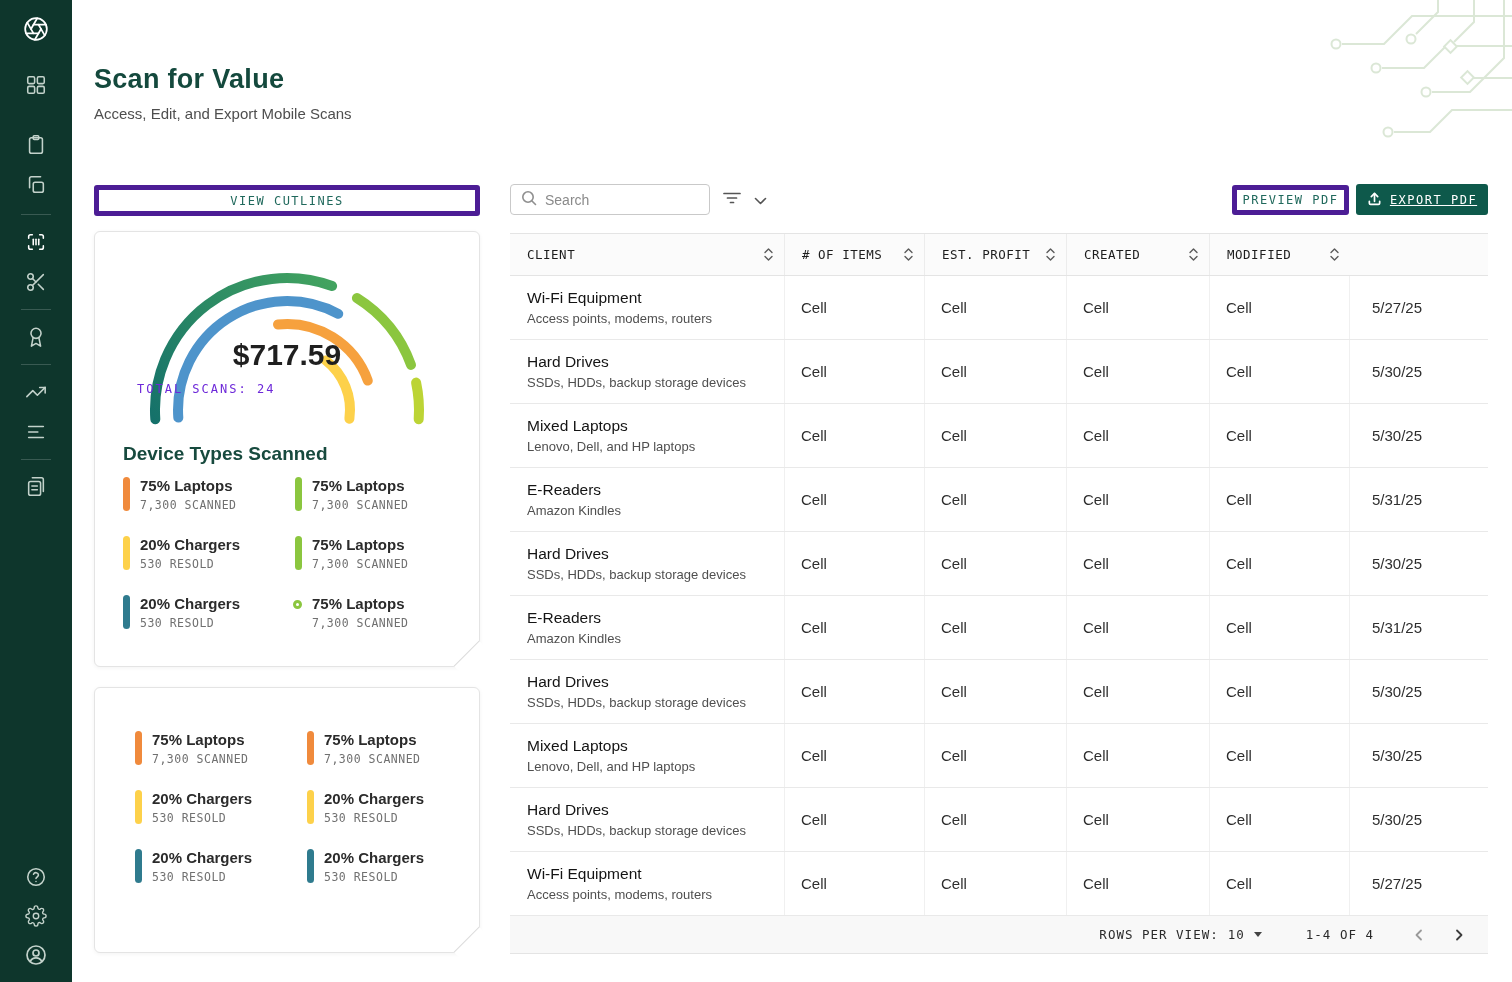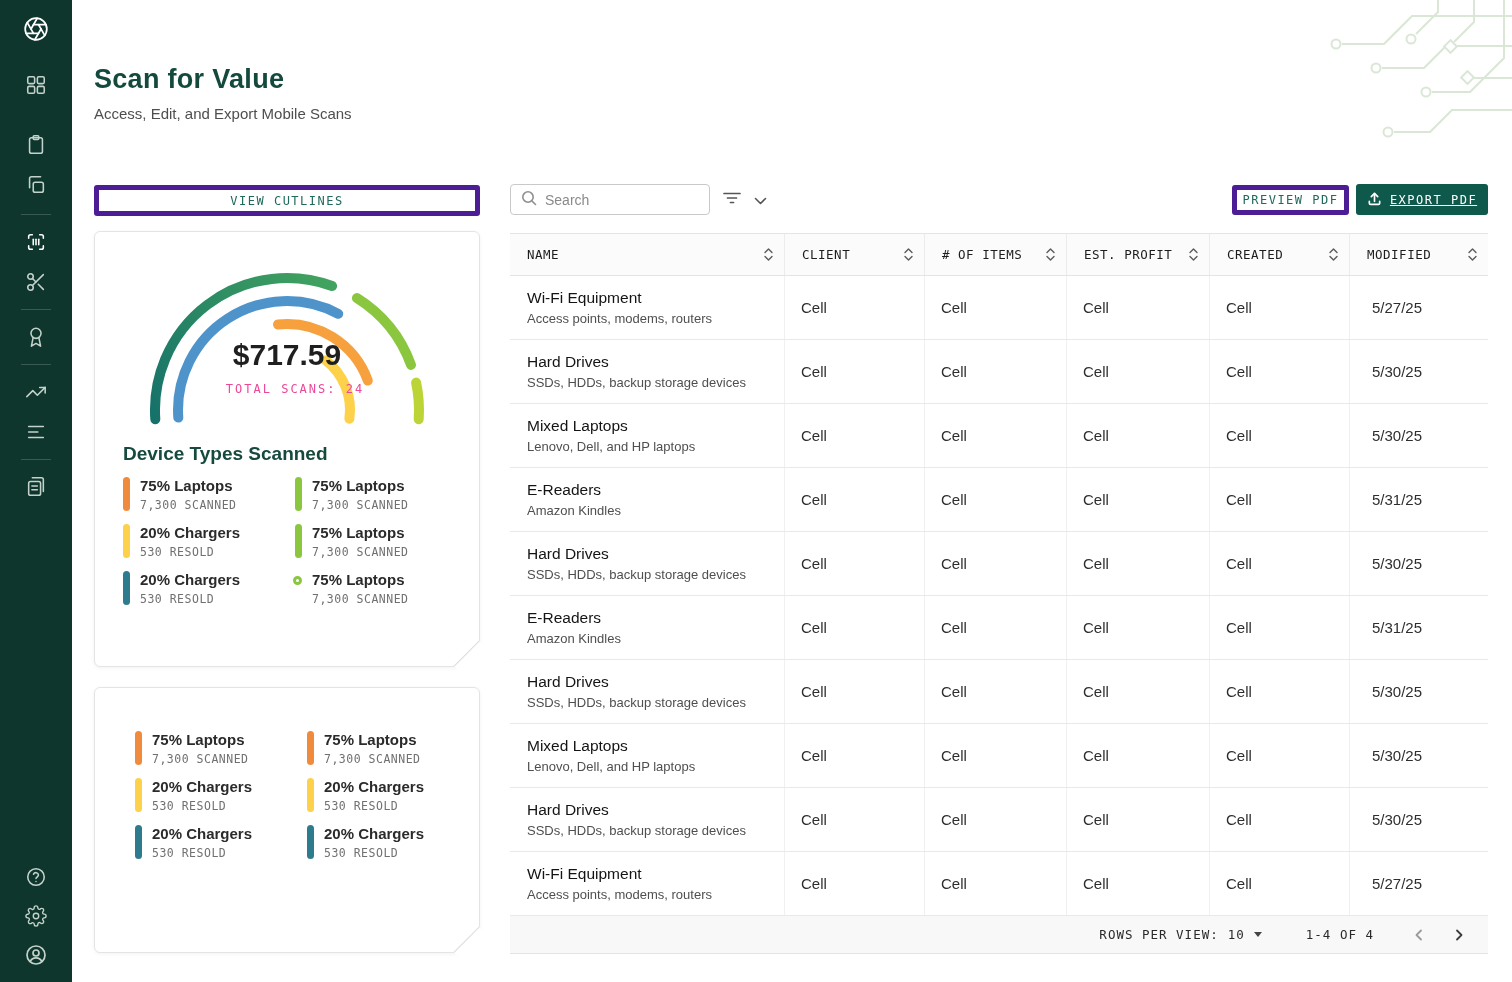--- a/index.html
+++ b/index.html
@@ -70,25 +70,25 @@
   .card2 { left: 22px; top: 687px; width: 386px; height: 266px; }
   .notch {
     position: absolute; right: -18px; bottom: -18px; width: 36px; height: 36px;
     background: #fff; border-top: 1px solid #dcdcdc; transform: rotate(-45deg);
   }
 
   
   .gauge { position: relative; width: 300px; height: 178px; margin: 20px auto 0; }
   .gauge svg { position: absolute; left: 0; top: 0; }
   .gauge-value { position: absolute; left: 0; right: 0; top: 86px; text-align: center; font-size: 30px; font-weight: 700; color: #1f1f1f; }
-  .gauge-scans { position: absolute; left: 16px; right: 0; top: 130px; text-align: center; font-size: 12px; letter-spacing: 2px; color: #ec4899; }
+  .gauge-scans { position: absolute; left: 0; right: 0; top: 130px; font-size: 12px; letter-spacing: 2px; color: #6d28d9; }
 
   .devices-heading { margin: 13px 0 0 28px; font-size: 19px; font-weight: 700; color: #174a3e; }
 
-  .legend-grid { display: grid; grid-template-columns: 172px 172px; row-gap: 12px; margin-top: 12px; padding-left: 28px; }
+  .legend-grid { display: grid; grid-template-columns: 172px 172px; row-gap: 24px; margin-top: 12px; padding-left: 28px; }
   .card2 .legend-grid { margin: 0; padding: 43px 0 0 40px; }
   .legend-item { display: flex; gap: 10px; align-items: flex-start; }
   .legend-bar { width: 7px; height: 34px; border-radius: 4px; flex: none; }
   .legend-dot { width: 9px; height: 9px; border: 3px solid #8bc63f; border-radius: 50%; background: #fff; flex: none; margin-top: 5px; margin-left: -2px; }
   .c-orange { background: #f08a3c; } .c-green { background: #8bc63f; }
   .c-yellow { background: #fdd14a; } .c-teal { background: #2f7b8e; }
   .legend-label { font-size: 15px; font-weight: 700; color: #2b2b2b; }
   .legend-sub { margin-top: 4px; font-size: 11.5px; letter-spacing: .5px; color: #707070; }
 
   
@@ -405,27 +405,20 @@
         <div class="legend-sub mono">530 RESOLD</div>
           </div>
       </div>
     </div>
     <div class="notch"></div>
   </section>
 
   <section class="scan-table">
     <div class="thead">
       <div class="th">
-          <span>NAME</span>
-          <svg width="11" height="15" viewBox="0 0 11 15" fill="none" stroke="#5a5a5a" stroke-width="1.4" stroke-linecap="round" stroke-linejoin="round">
-            <polyline points="2 5.5 5.5 2 9 5.5"></polyline>
-            <polyline points="2 9.5 5.5 13 9 9.5"></polyline>
-          </svg>
-        </div>
-      <div class="th">
           <span>CLIENT</span>
           <svg width="11" height="15" viewBox="0 0 11 15" fill="none" stroke="#5a5a5a" stroke-width="1.4" stroke-linecap="round" stroke-linejoin="round">
             <polyline points="2 5.5 5.5 2 9 5.5"></polyline>
             <polyline points="2 9.5 5.5 13 9 9.5"></polyline>
           </svg>
         </div>
       <div class="th">
           <span># OF ITEMS</span>
           <svg width="11" height="15" viewBox="0 0 11 15" fill="none" stroke="#5a5a5a" stroke-width="1.4" stroke-linecap="round" stroke-linejoin="round">
             <polyline points="2 5.5 5.5 2 9 5.5"></polyline>

